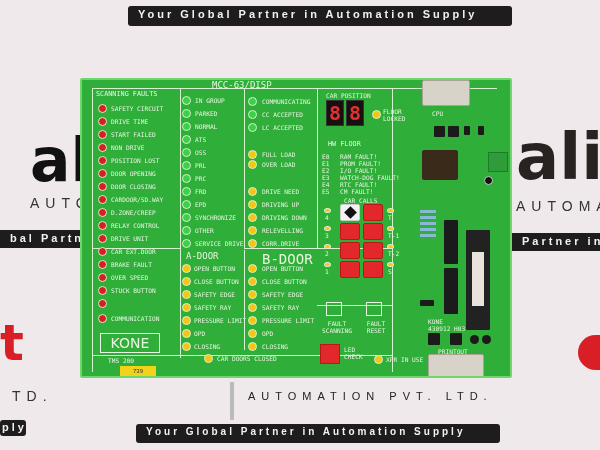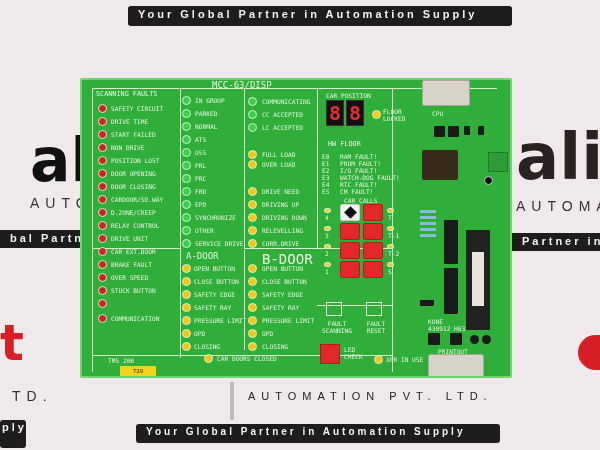--- a/index.html
+++ b/index.html
@@ -24,21 +24,21 @@
 
 <div class="bg-band" style="left:128px;top:6px;width:384px;height:20px"><span>Your Global Partner in Automation Supply</span></div>
 <div class="bg-logo" style="left:30px;top:130px;font-size:60px;color:#111">al</div>
 <div class="bg-sub" style="left:30px;top:195px">AUTO</div>
 <div class="bg-band" style="left:0;top:230px;width:82px;height:18px;border-radius:0"><span>bal Partne</span></div>
 <div class="bg-logo" style="left:516px;top:125px;font-size:64px;color:#2a2220">ali</div>
 <div class="bg-sub" style="left:516px;top:198px">AUTOMA</div>
 <div class="bg-band" style="left:512px;top:233px;width:88px;height:18px;border-radius:0"><span>Partner in</span></div>
 <div class="bg-logo" style="left:0;top:318px;font-size:50px;color:#d81f26">t</div>
 <div class="bg-sub" style="left:12px;top:388px">TD.</div>
-<div class="bg-band" style="left:0;top:420px;width:26px;height:28px;padding:1px 2px"><span>ply</span></div>
+<div class="bg-band" style="left:0;top:420px;width:26px;height:16px;padding:1px 2px"><span>ply</span></div>
 <div class="bg-logo" style="left:578px;top:335px;width:30px;height:35px;background:#d81f26;border-radius:18px 0 0 18px"></div>
 <div style="position:absolute;left:230px;top:382px;width:4px;height:38px;background:#bbb"></div>
 <div class="bg-sub" style="left:248px;top:390px;font-size:11px;color:#222">AUTOMATION PVT. LTD.</div>
 <div class="bg-band" style="left:136px;top:424px;width:364px;height:19px;font-size:10px"><span>Your Global Partner in Automation Supply</span></div>
 
 <div class="board">
 
   <div class="line" style="left:10px;top:8px;width:1px;height:284px"></div>
   <div class="line" style="left:10px;top:8px;width:405px;height:1px"></div>
   <div class="line" style="left:162px;top:8px;width:1px;height:160px"></div>
@@ -82,20 +82,21 @@
     <div class="led red" style="left:16px;top:180px"></div>
       <div class="silk" style="left:29px;top:181px">BRAKE FAULT</div>
     <div class="led red" style="left:16px;top:193px"></div>
       <div class="silk" style="left:29px;top:194px">OVER SPEED</div>
     <div class="led red" style="left:16px;top:206px"></div>
       <div class="silk" style="left:29px;top:207px">STUCK BUTTON</div>
     <div class="led red" style="left:16px;top:219px"></div>
     <div class="led red" style="left:16px;top:234px"></div>
       <div class="silk" style="left:29px;top:235px">COMMUNICATION</div>
   </div>
+  <div style="position:absolute;left:18px;top:253px;width:60px;height:20px;border:1px solid #e8f5e0;color:#e8f5e0;font-size:14px;text-align:center;line-height:18px;font-family:'DejaVu Sans',sans-serif">KONE</div>
   <div class="silk" style="left:26px;top:277px">TMS 200</div>
   <div style="position:absolute;left:38px;top:286px;width:36px;height:10px;background:#f3d21a;color:#333;font-size:6px;text-align:center;line-height:10px;font-family:'Liberation Sans',sans-serif">739</div>
 
   <div>
     <div class="led green" style="left:100px;top:16px"></div>
       <div class="silk" style="left:113px;top:17px">IN GROUP</div>
     <div class="led green" style="left:100px;top:29px"></div>
       <div class="silk" style="left:113px;top:30px">PARKED</div>
     <div class="led green" style="left:100px;top:42px"></div>
       <div class="silk" style="left:113px;top:43px">NORMAL</div>

